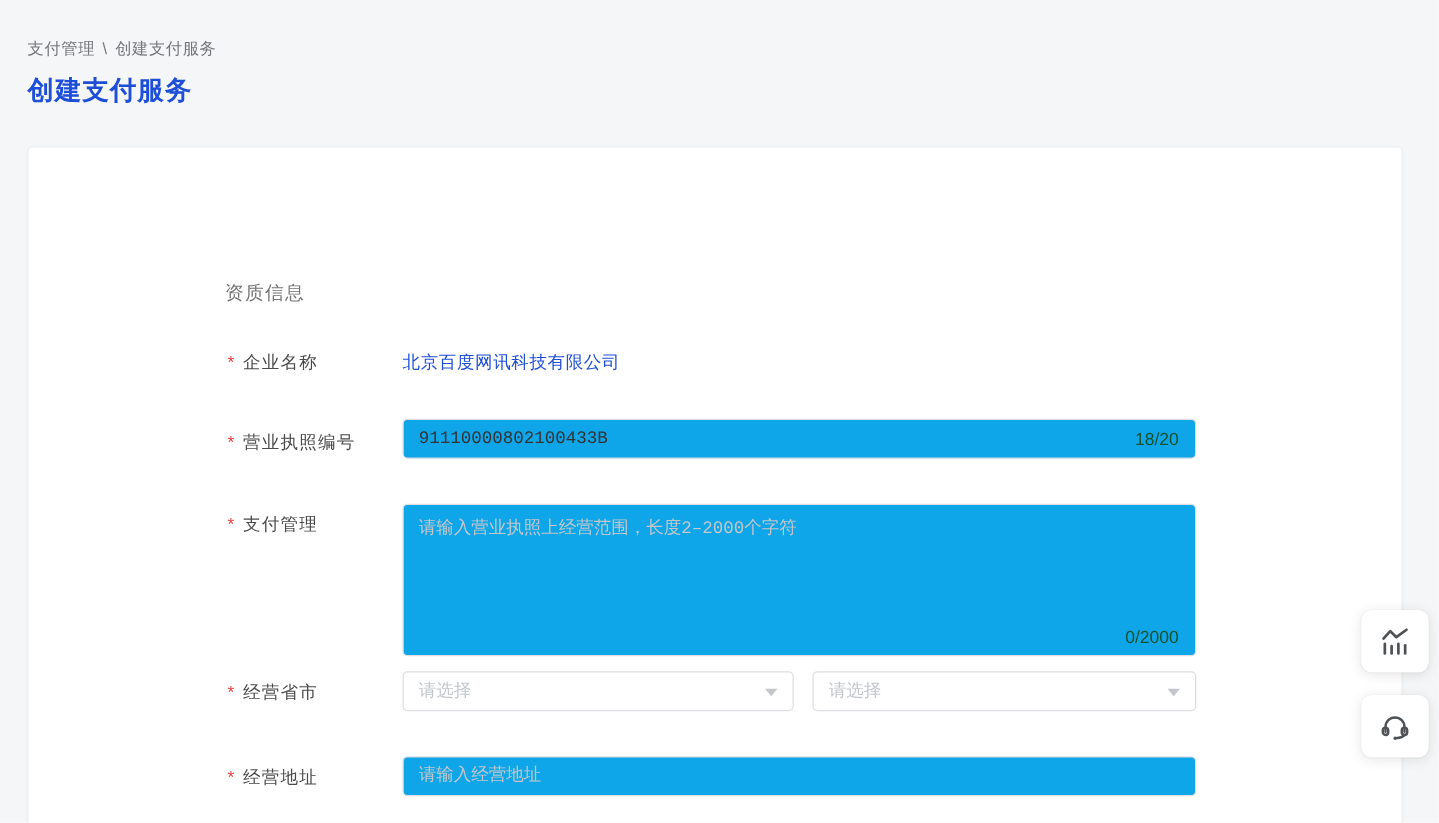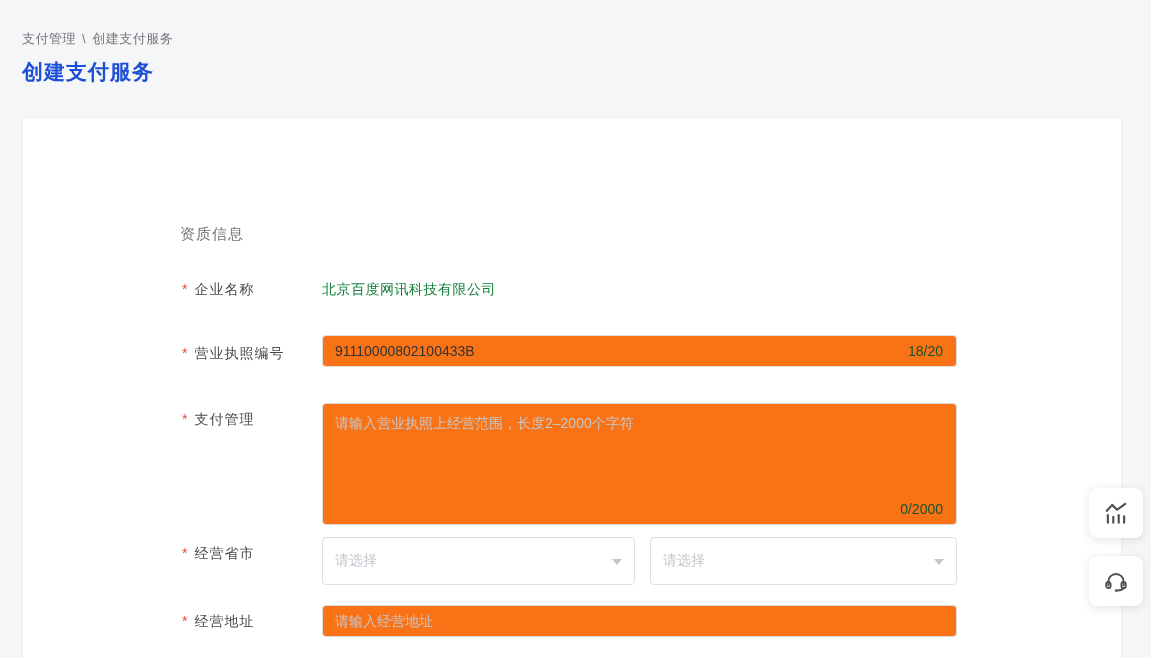--- a/index.html
+++ b/index.html
@@ -29,40 +29,40 @@
     position:absolute; left:180px; top:225px;
     font-size:15px; color:#737373; letter-spacing:1px;
   }
   .field-label {
     position:absolute; left:182px;
     font-size:14px; color:#4a4a4a; letter-spacing:1px; white-space:nowrap;
   }
   .req { color:#e64545; margin-right:6px; font-size:14px; }
   .static-value {
     position:absolute; left:322px;
-    font-size:14px; color:#15803d; letter-spacing:.5px;
+    font-size:14px; color:#1d4ed8; letter-spacing:.5px;
   }
   .input-wrap { position:absolute; left:322px; }
   .text-input, .text-area {
     width:100%; height:100%;
     border:1px solid #dcdee2; border-radius:4px;
-    font-family:Liberation Sans, sans-serif;
-    font-size:14px; color:#333; background:#f97316;
+    font-family:Liberation Mono, monospace;
+    font-size:14px; color:#333; background:#0ea5e9;
     outline:none;
   }
   .text-input { padding:0 60px 0 12px; }
   .text-area { padding:9px 12px; resize:none; line-height:1.5; }
   .text-input::placeholder, .text-area::placeholder { color:#c3c7cc; }
   .counter {
     position:absolute; font-size:14px; color:#14532d; pointer-events:none;
   }
   .counter.inline { right:14px; top:50%; transform:translateY(-50%); }
   .counter.corner { right:14px; bottom:8px; }
   .select-box {
-    position:absolute; height:48px;
+    position:absolute; height:32px;
     border:1px solid #dcdee2; border-radius:4px; background:#fff;
     display:flex; align-items:center; padding:0 30px 0 12px;
     font-size:14px; color:#c3c7cc; cursor:pointer;
   }
   .select-caret {
     position:absolute; right:12px; top:50%; margin-top:-2px;
     width:0; height:0;
     border-left:5px solid transparent; border-right:5px solid transparent;
     border-top:6px solid #c3c7cc;
   }

